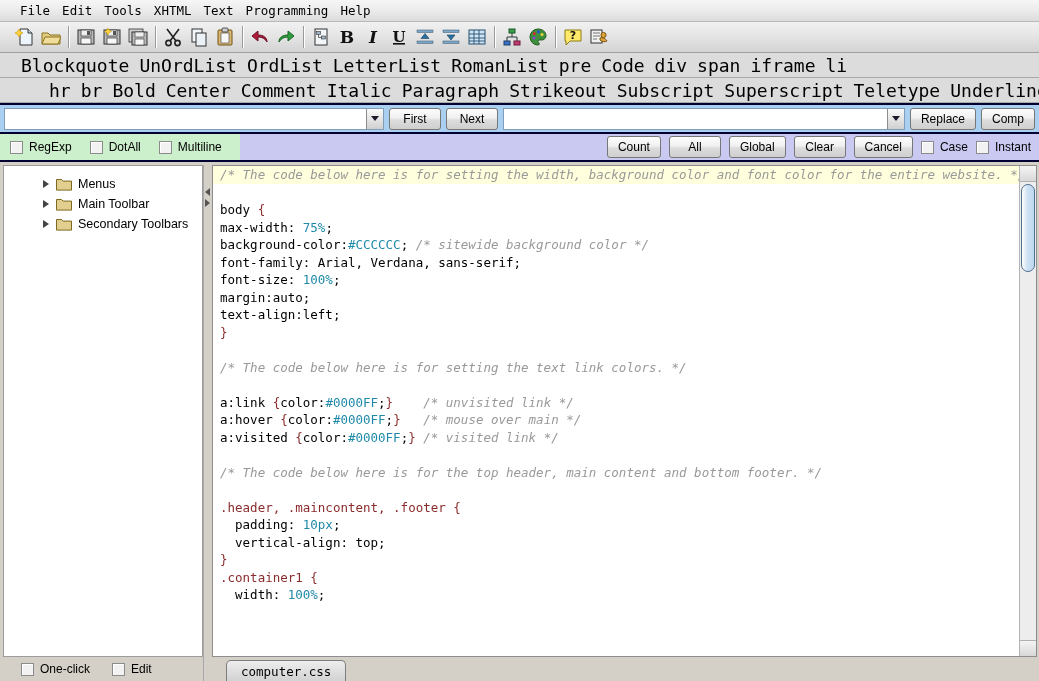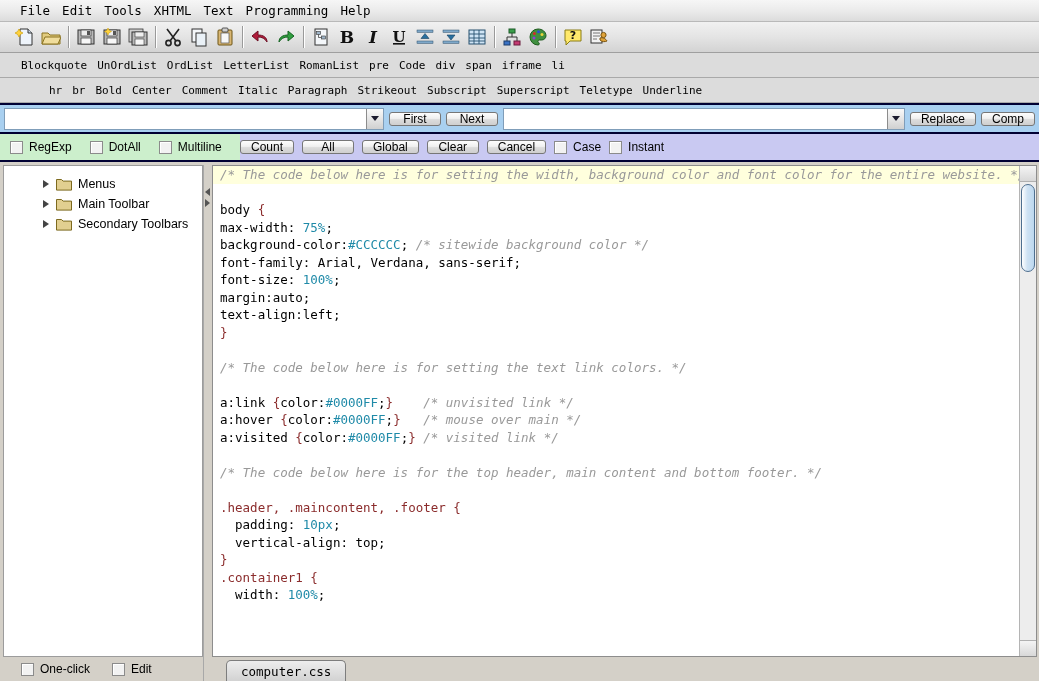--- a/index.html
+++ b/index.html
@@ -67,21 +67,21 @@
     flex: 0 0 25px;
     background: #dcdcdc;
     border-bottom: 1px solid #a9a9a9;
     display: flex;
     align-items: center;
     padding-left: 16px;
   }
   .tagrow.second { background: #dcdcdc; padding-left: 44px; }
   .tagrow .tg {
     font-family: "DejaVu Sans Mono", monospace;
-    font-size: 11px;
+    font-size: 18px;
     color: #000;
     padding: 0 5px;
     white-space: nowrap;
   }
 
   
   .findbar {
     flex: 0 0 31px;
     height: 31px;
     background: #a9d0f0;
@@ -117,21 +117,21 @@
     display: flex; align-items: center; justify-content: center;
   }
   .combo .carrow::after {
     content: "";
     width: 0; height: 0;
     border-left: 4px solid transparent;
     border-right: 4px solid transparent;
     border-top: 5px solid #1a1a2e;
   }
   .findbtn {
-    height: 14px;
+    height: 22px;
     min-width: 52px;
     padding: 0 10px;
     background: linear-gradient(to bottom, #fdfdfd 0%, #f0f0f0 45%, #dcdcdc 55%, #cfcfcf 100%);
     border: 1px solid #777;
     border-radius: 3px;
     font-family: "Liberation Sans", sans-serif;
     font-size: 12px;
     color: #000;
     display: flex; align-items: center; justify-content: center;
     cursor: default;
@@ -152,21 +152,21 @@
     display: flex; align-items: center;
     padding-left: 10px;
     gap: 18px;
     width: 240px;
     flex: 0 0 240px;
   }
   .optright {
     flex: 1 1 auto;
     background: #c9c9f2;
     display: flex; align-items: center;
-    justify-content: flex-start;
+    justify-content: flex-end;
     gap: 8px;
     padding-right: 8px;
   }
   .chk {
     display: flex; align-items: center; gap: 6px;
     font-family: "Liberation Sans", sans-serif;
     font-size: 12px;
     color: #000;
     white-space: nowrap;
   }

